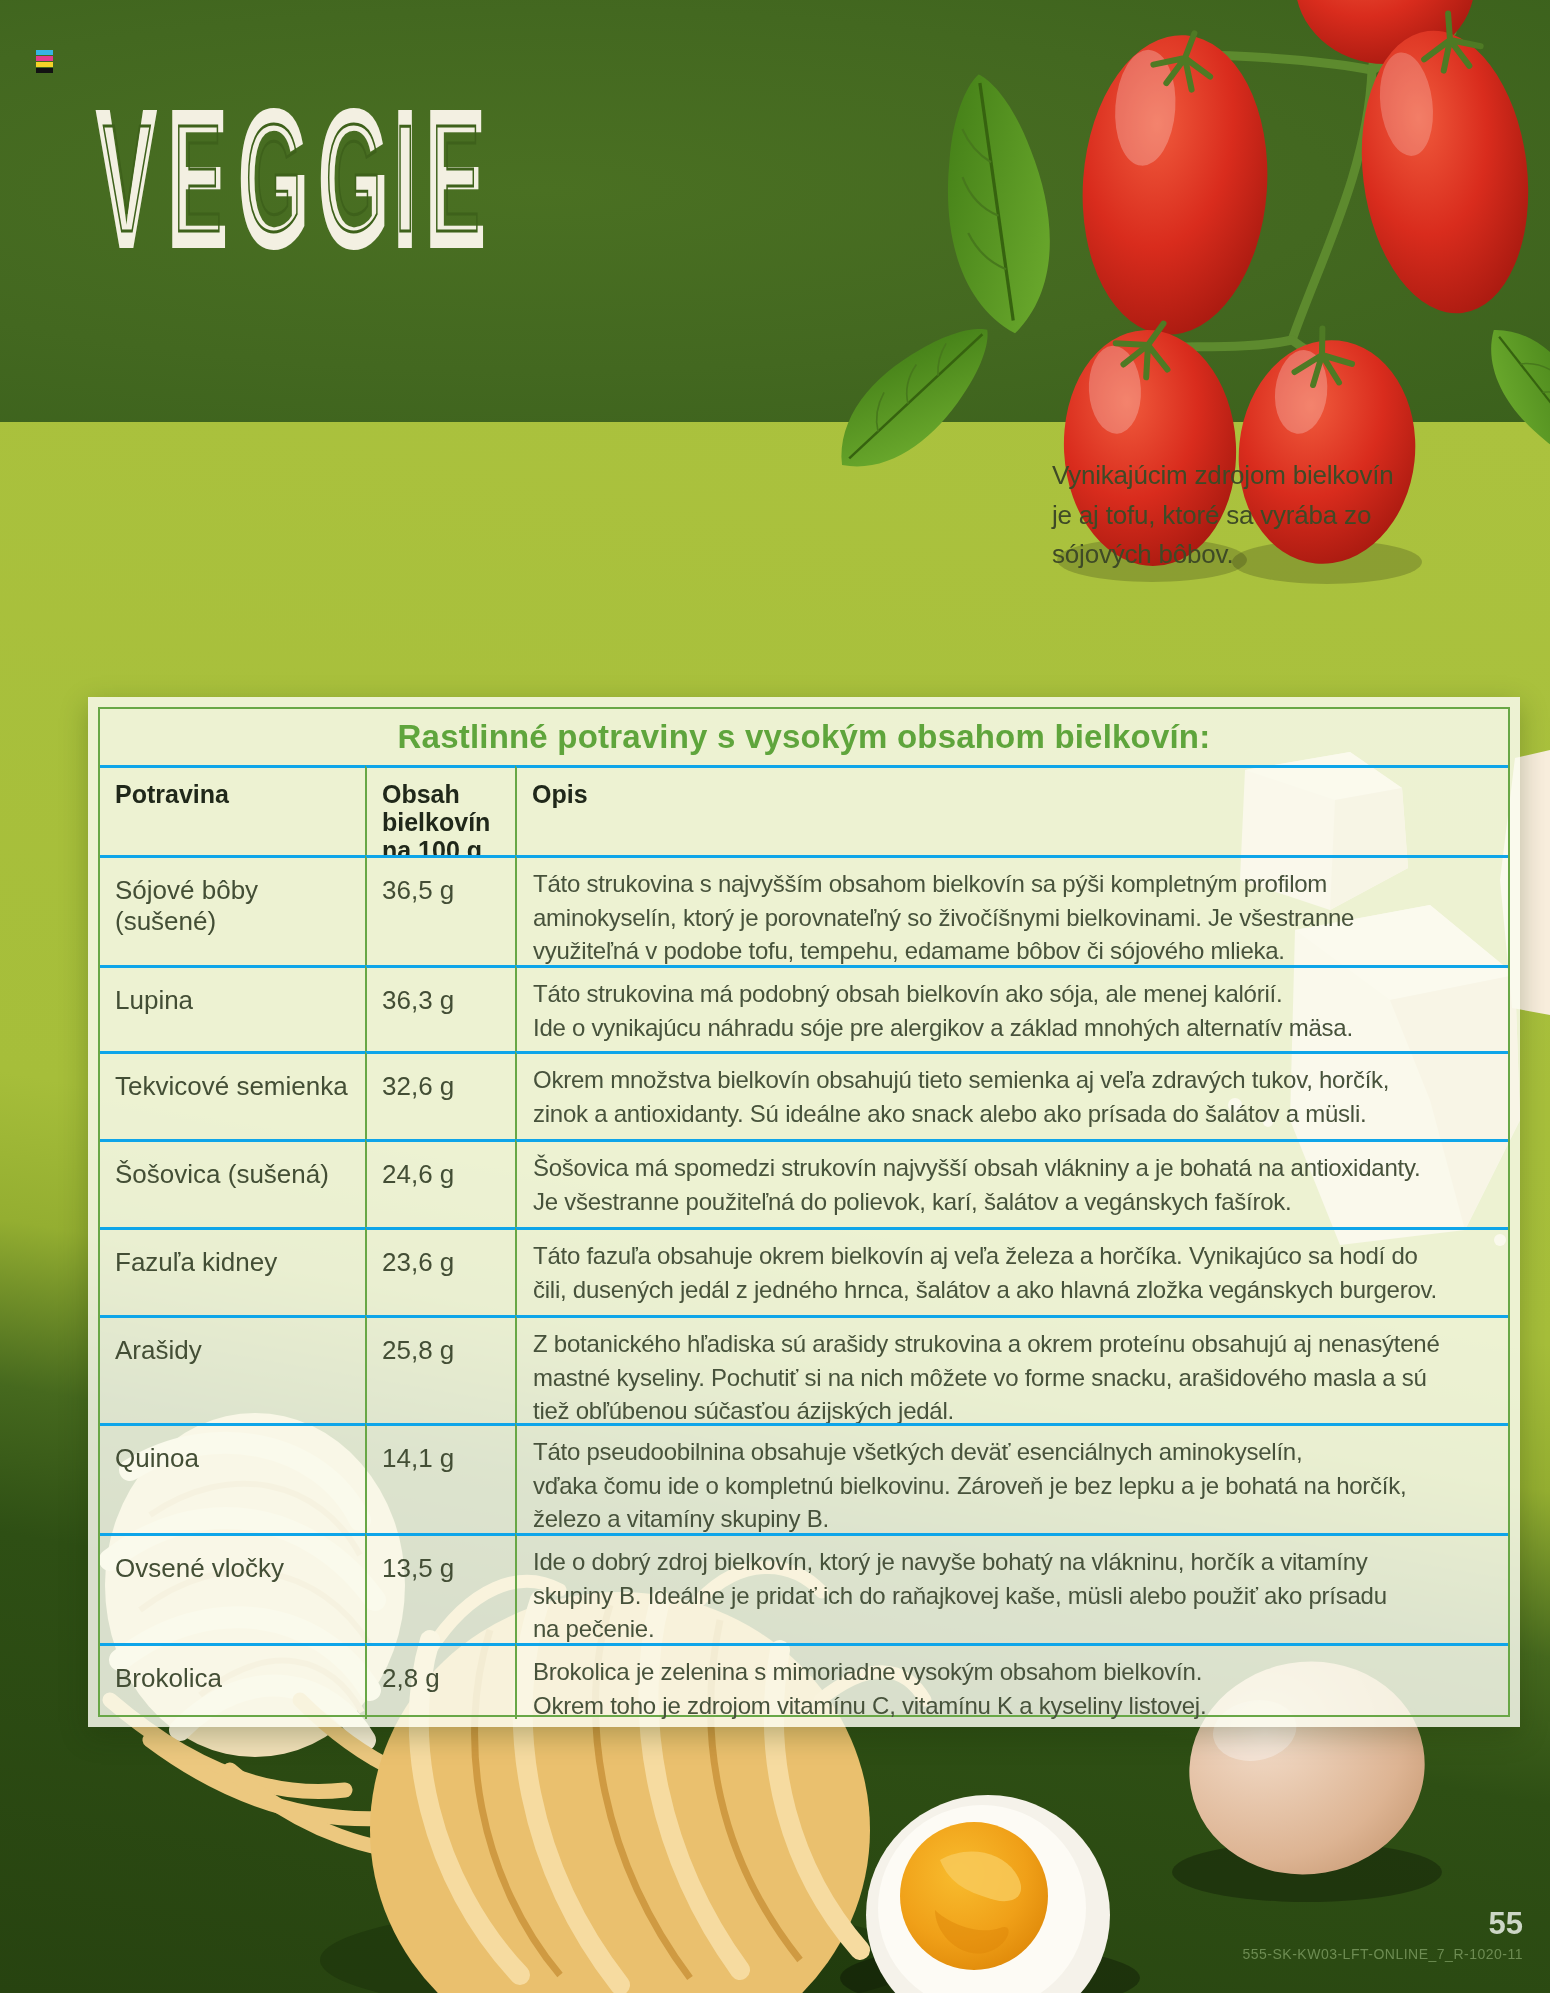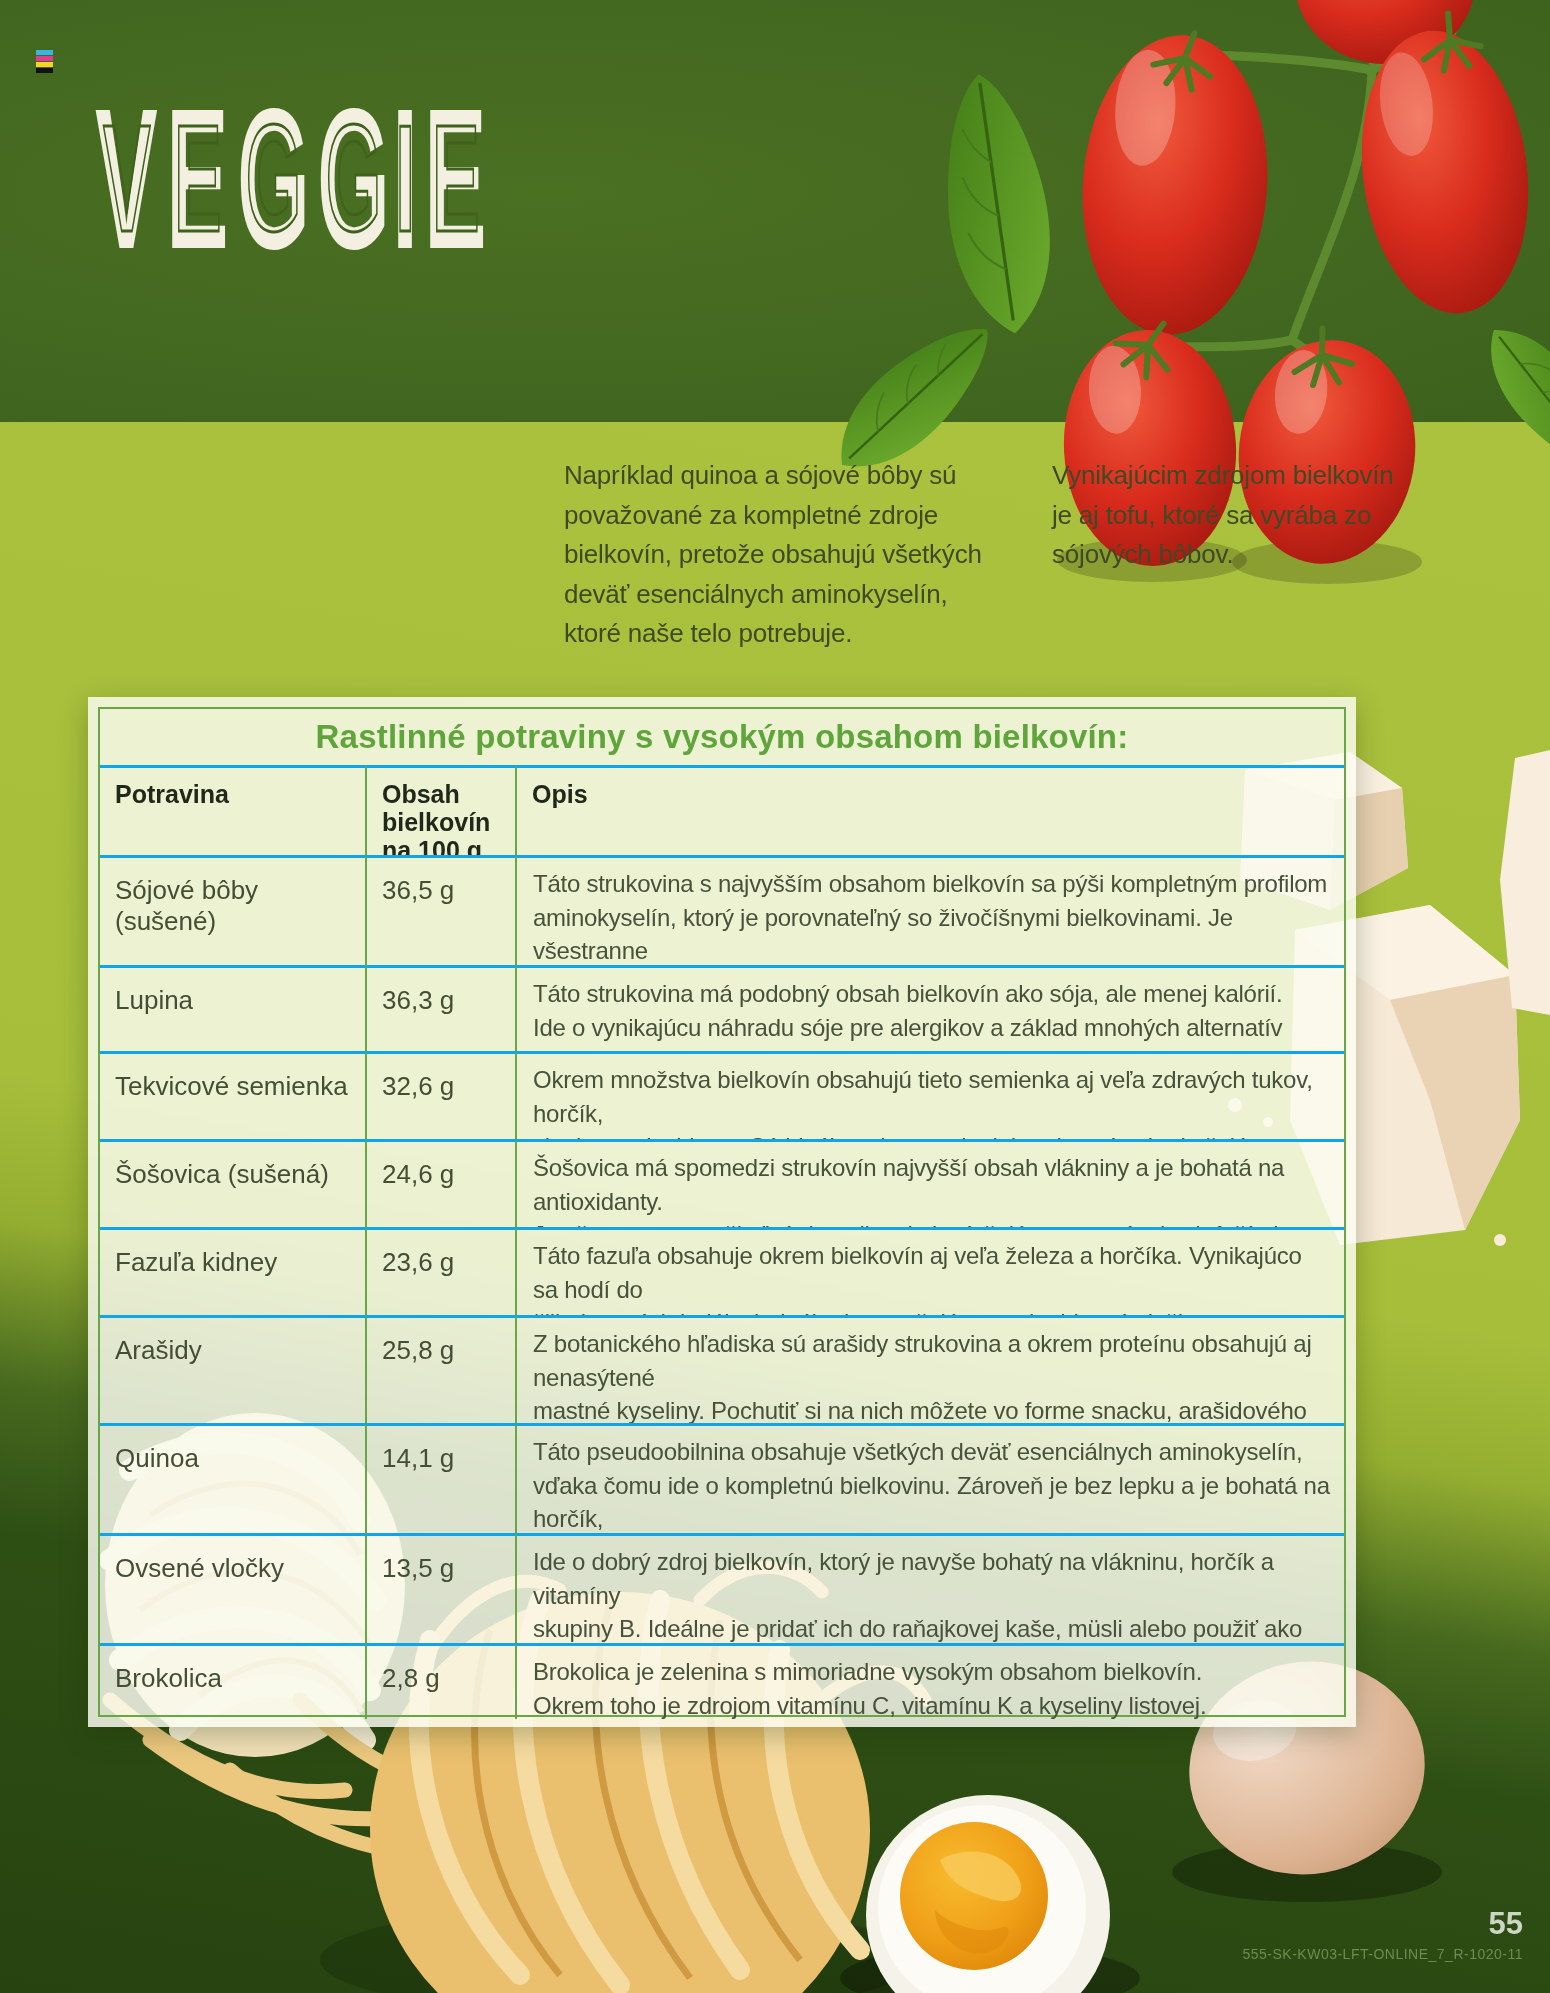--- a/index.html
+++ b/index.html
@@ -29,21 +29,21 @@
   .print-mark{position:absolute; left:36px; top:50px; z-index:3;}
   .print-mark div{width:17px; height:5px; margin-bottom:1px;}
   
   .intro{position:absolute; top:456px; z-index:3; color:#3e4a26;
     font-size:26px; line-height:39.5px; letter-spacing:-0.2px; white-space:pre-line;}
   .intro.c1{left:106px; width:460px;}
   .intro.c2{left:564px; width:482px;}
   .intro.c3{left:1052px; width:402px;}
   
   .tbl{
-    position:absolute; left:88px; top:697px; width:1268px; height:1030px; z-index:2;
+    position:absolute; left:88px; top:697px; width:1432px; height:1030px; z-index:2;
     background:rgba(250,252,240,0.84);
     box-shadow:0 8px 26px rgba(25,45,8,0.28);
   }
   .tbl-inner{
     position:absolute; inset:10px;
     border:2px solid #68a746;
     display:grid;
     grid-template-columns:265px 150px 1fr;
     grid-template-rows:56px 90px 110px 86px 88px 88px 88px 108px 110px 110px 76px;
   }
@@ -249,25 +249,20 @@
     <g transform="translate(392,0) scale(0.47,1)">
       <text class="lgf" x="0" y="158">I</text>
       <text class="lgs" x="0" y="158" transform="translate(28,86) scale(0.76) translate(-28,-86)">I</text>
     </g>
     <g transform="translate(424,0) scale(0.47,1)">
       <text class="lgf" x="0" y="158">E</text>
       <text class="lgs" x="0" y="158" transform="translate(70,86) scale(0.76) translate(-70,-86)">E</text>
     </g>
   </svg>
 
-  <div class="intro c2">Napríklad quinoa a sójové bôby sú
-považované za kompletné zdroje
-bielkovín, pretože obsahujú všetkých
-deväť esenciálnych aminokyselín,
-ktoré naše telo potrebuje.</div>
   <div class="intro c3">Vynikajúcim zdrojom bielkovín
 je aj tofu, ktoré sa vyrába zo
 sójových bôbov.</div>
 
   <div class="tbl">
     <div class="tbl-inner">
       <div class="t-title">Rastlinné potraviny s vysokým obsahom bielkovín:</div>
 
       <div class="row">
         <div class="c hcell">Potravina</div>

